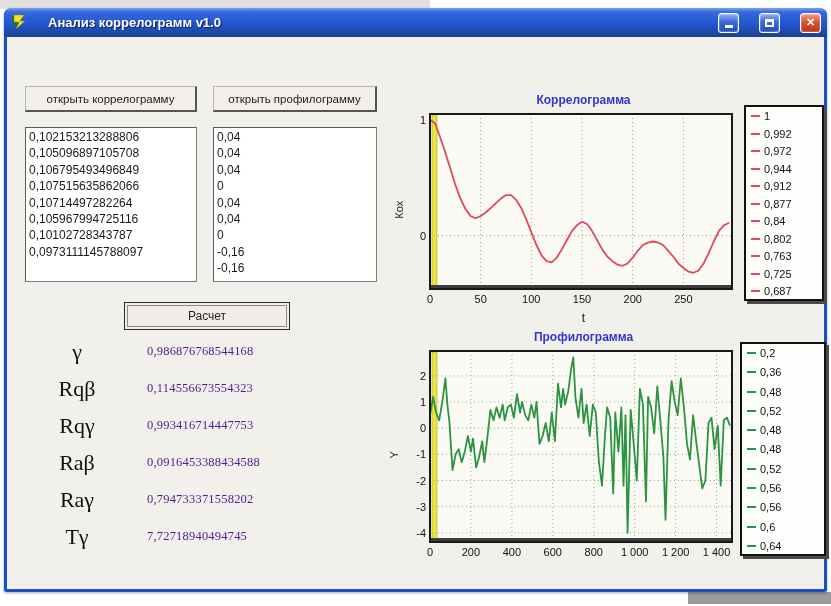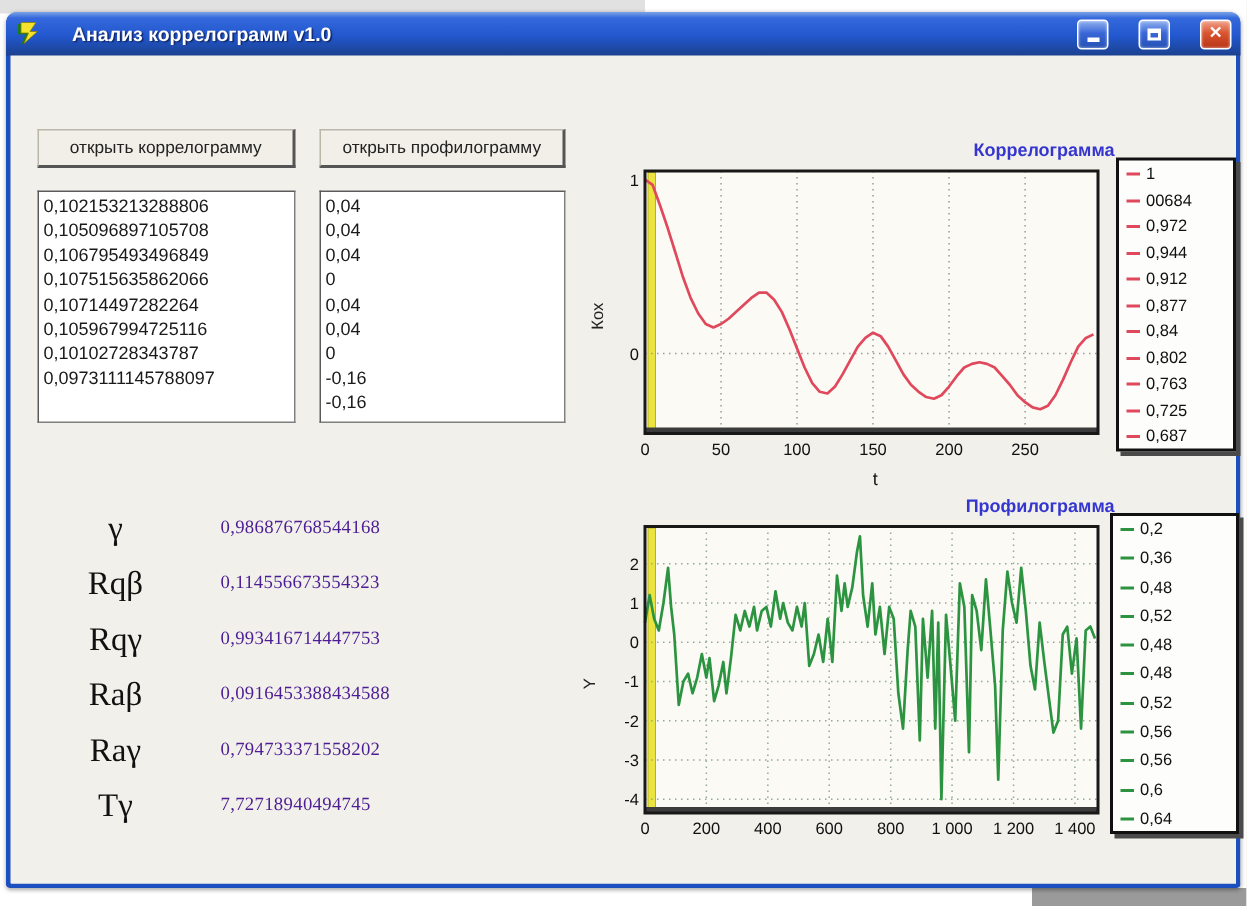--- a/index.html
+++ b/index.html
@@ -77,21 +77,21 @@
   .res-label {
     width:88px; text-align:center;
     font-family:"Liberation Serif", serif; font-size:22px; color:#111;
   }
   .res-value { margin-left:26px; font-size:12.5px; color:#4c1d95; letter-spacing:.2px;font-family:Liberation Serif, serif; }
 
   .chart-box { position:absolute; width:345px; }
   #chart1-box { left:391px; top:56px;  height:228px; }
   #chart2-box { left:391px; top:293px; height:250px; }
   .chart-title {
-    text-align:right; font-size:12px; font-weight:bold; color:#3535cf;
+    text-align:center; font-size:12px; font-weight:bold; color:#3535cf;
     margin-left:26px; margin-bottom:2px;
   }
   .chart-svg-wrap { position:relative; }
   .ylabel {
     position:absolute; left:-8px; top:50%;
     transform:translateY(-60%) rotate(-90deg);
     font-size:11px; color:#222;
   }
   .xlabel { text-align:center; margin-left:26px; font-size:12px; color:#111; margin-top:-2px; }
 
@@ -150,20 +150,23 @@
         <div class="list-row">0,04</div>
         <div class="list-row">0,04</div>
         <div class="list-row">0</div>
         <div class="list-row">0,04</div>
         <div class="list-row">0,04</div>
         <div class="list-row">0</div>
         <div class="list-row">-0,16</div>
         <div class="list-row">-0,16</div>
       </div>
 
+    <button class="calc-btn">
+      <span class="calc-inner">Расчет</span>
+    </button>
 
     <div class="results">
       <div class="res-row">
         <span class="res-label">γ</span>
         <span class="res-value">0,986876768544168</span>
       </div>
       <div class="res-row">
         <span class="res-label">Rqβ</span>
         <span class="res-value">0,114556673554323</span>
       </div>
@@ -213,21 +216,21 @@
       </div>
       <div class="xlabel">t</div>
     </div>
     <div class="legend" id="legend1">
         <div class="lg-row">
           <span class="lg-dash" style="background:#e0485c"></span>
           <span class="lg-val">1</span>
         </div>
         <div class="lg-row">
           <span class="lg-dash" style="background:#e0485c"></span>
-          <span class="lg-val">00684</span>
+          <span class="lg-val">0,992</span>
         </div>
         <div class="lg-row">
           <span class="lg-dash" style="background:#e0485c"></span>
           <span class="lg-val">0,972</span>
         </div>
         <div class="lg-row">
           <span class="lg-dash" style="background:#e0485c"></span>
           <span class="lg-val">0,944</span>
         </div>
         <div class="lg-row">

